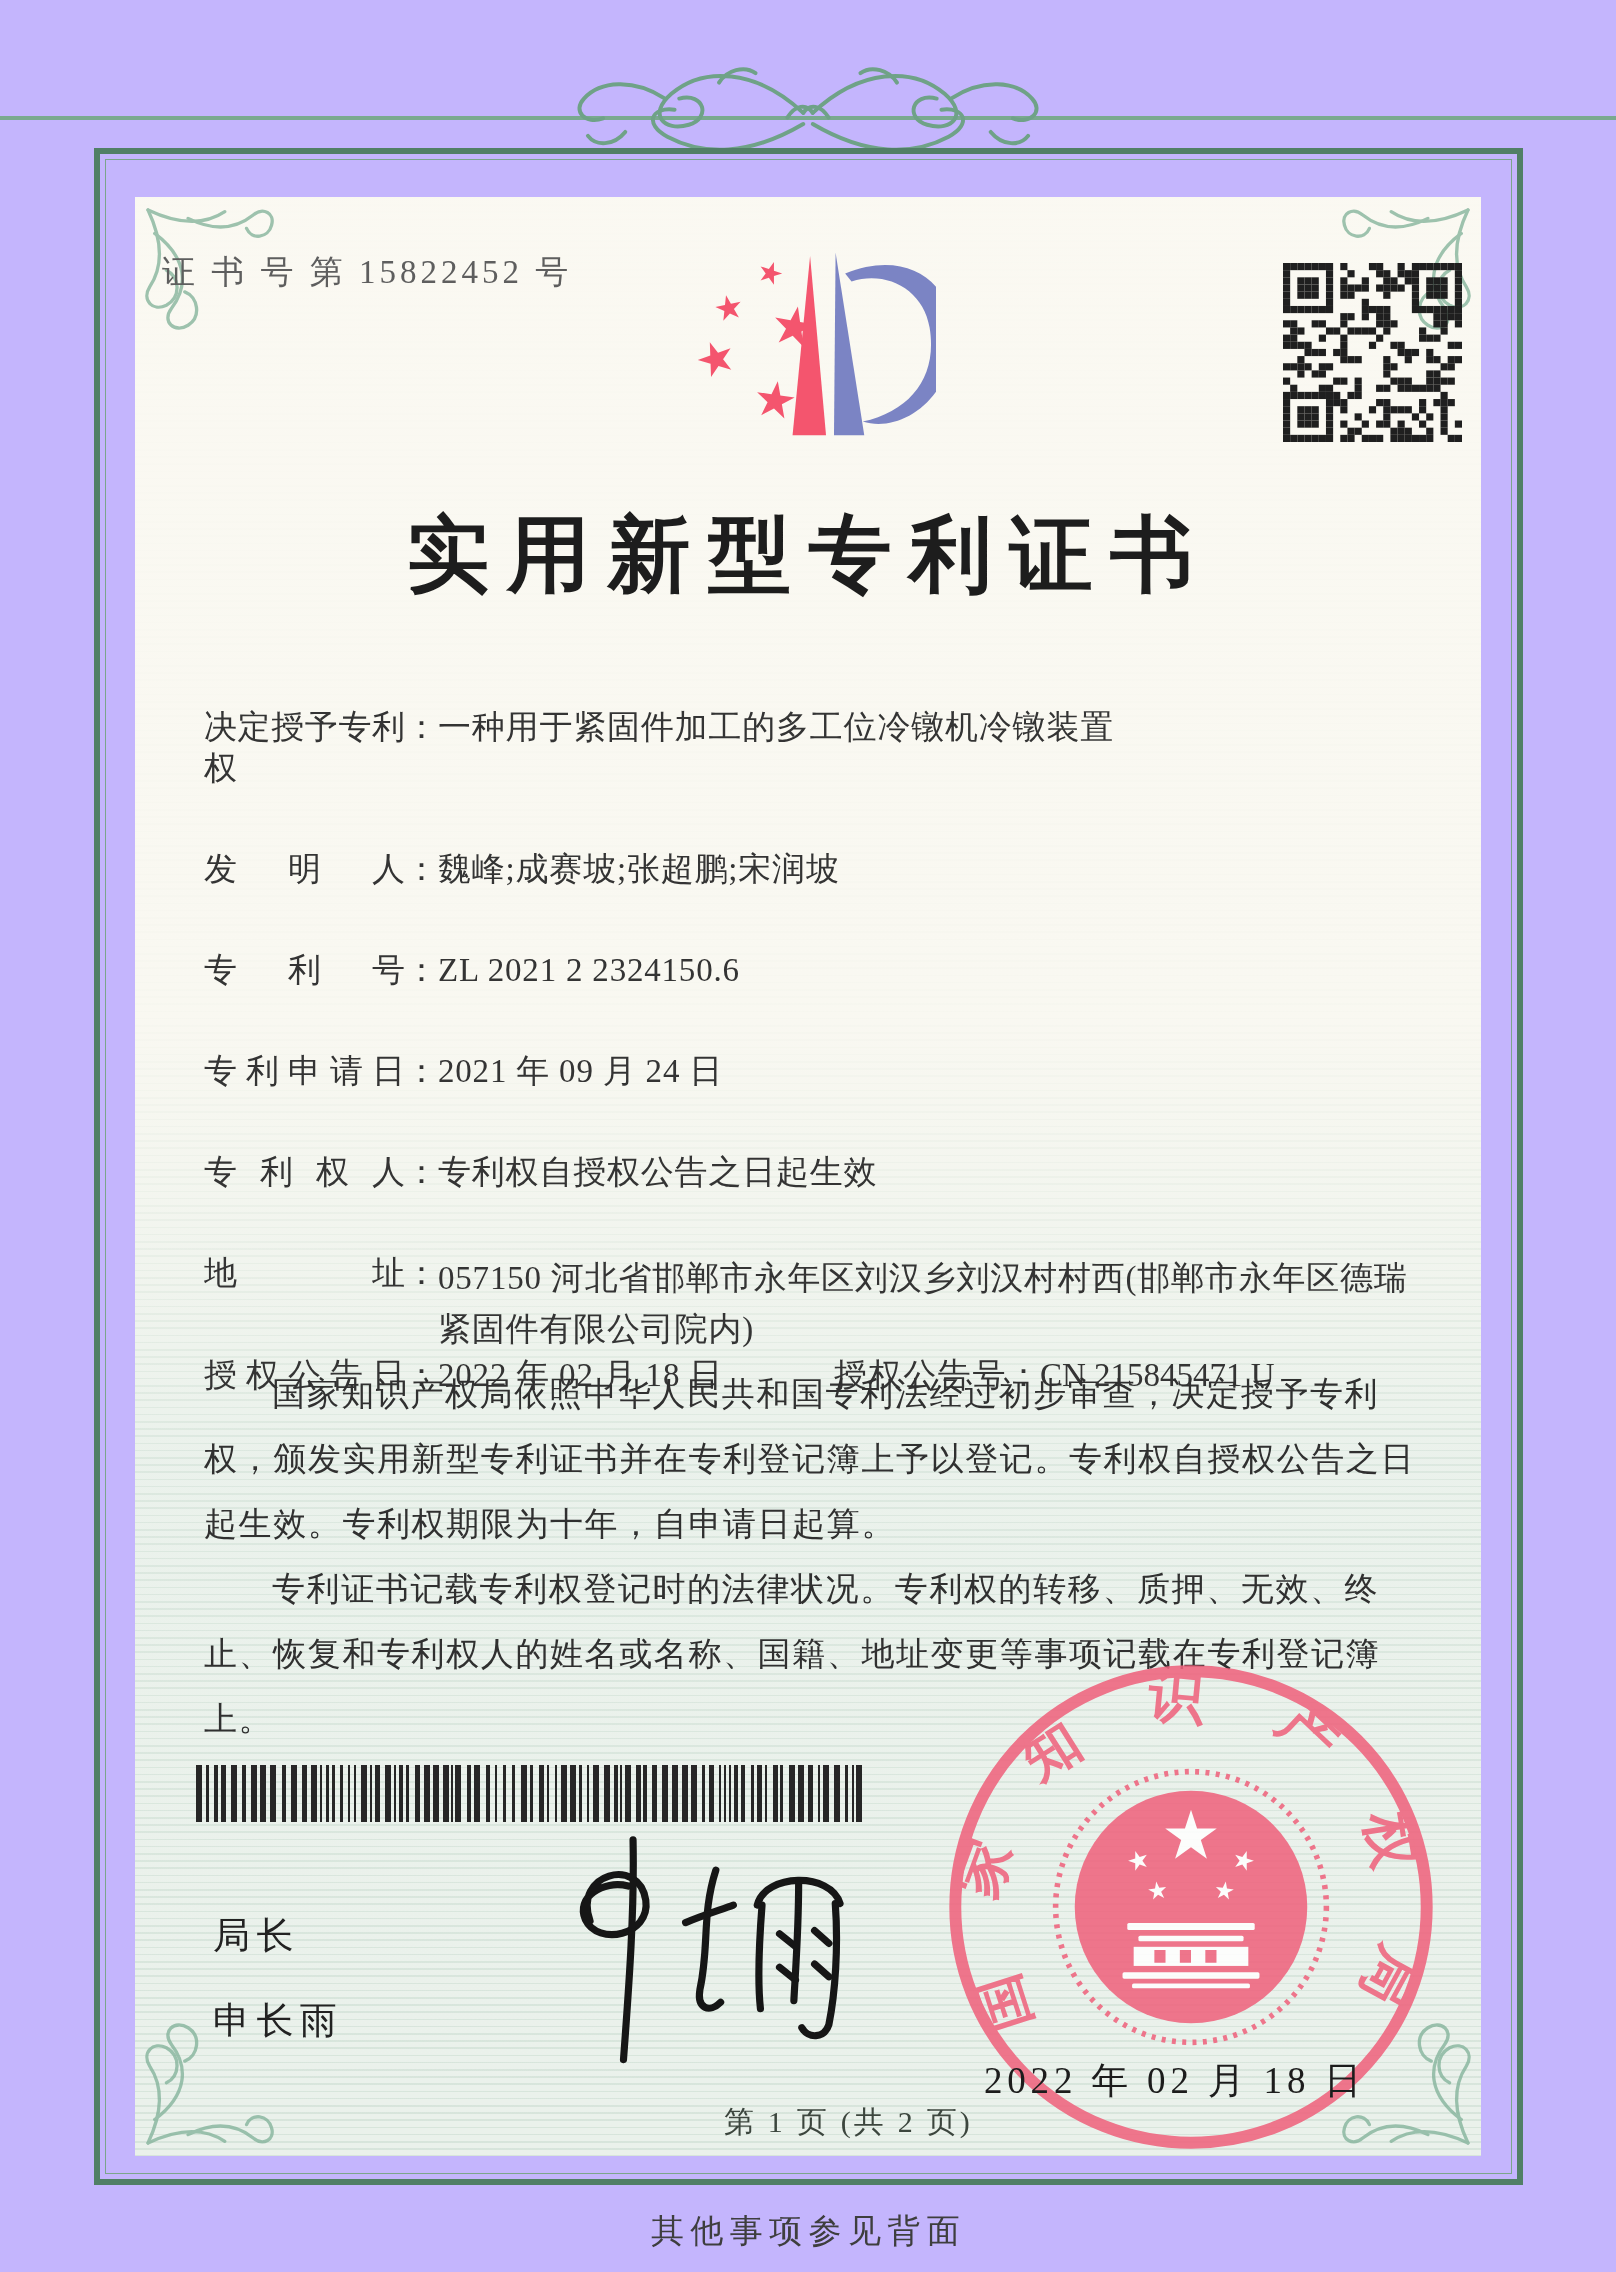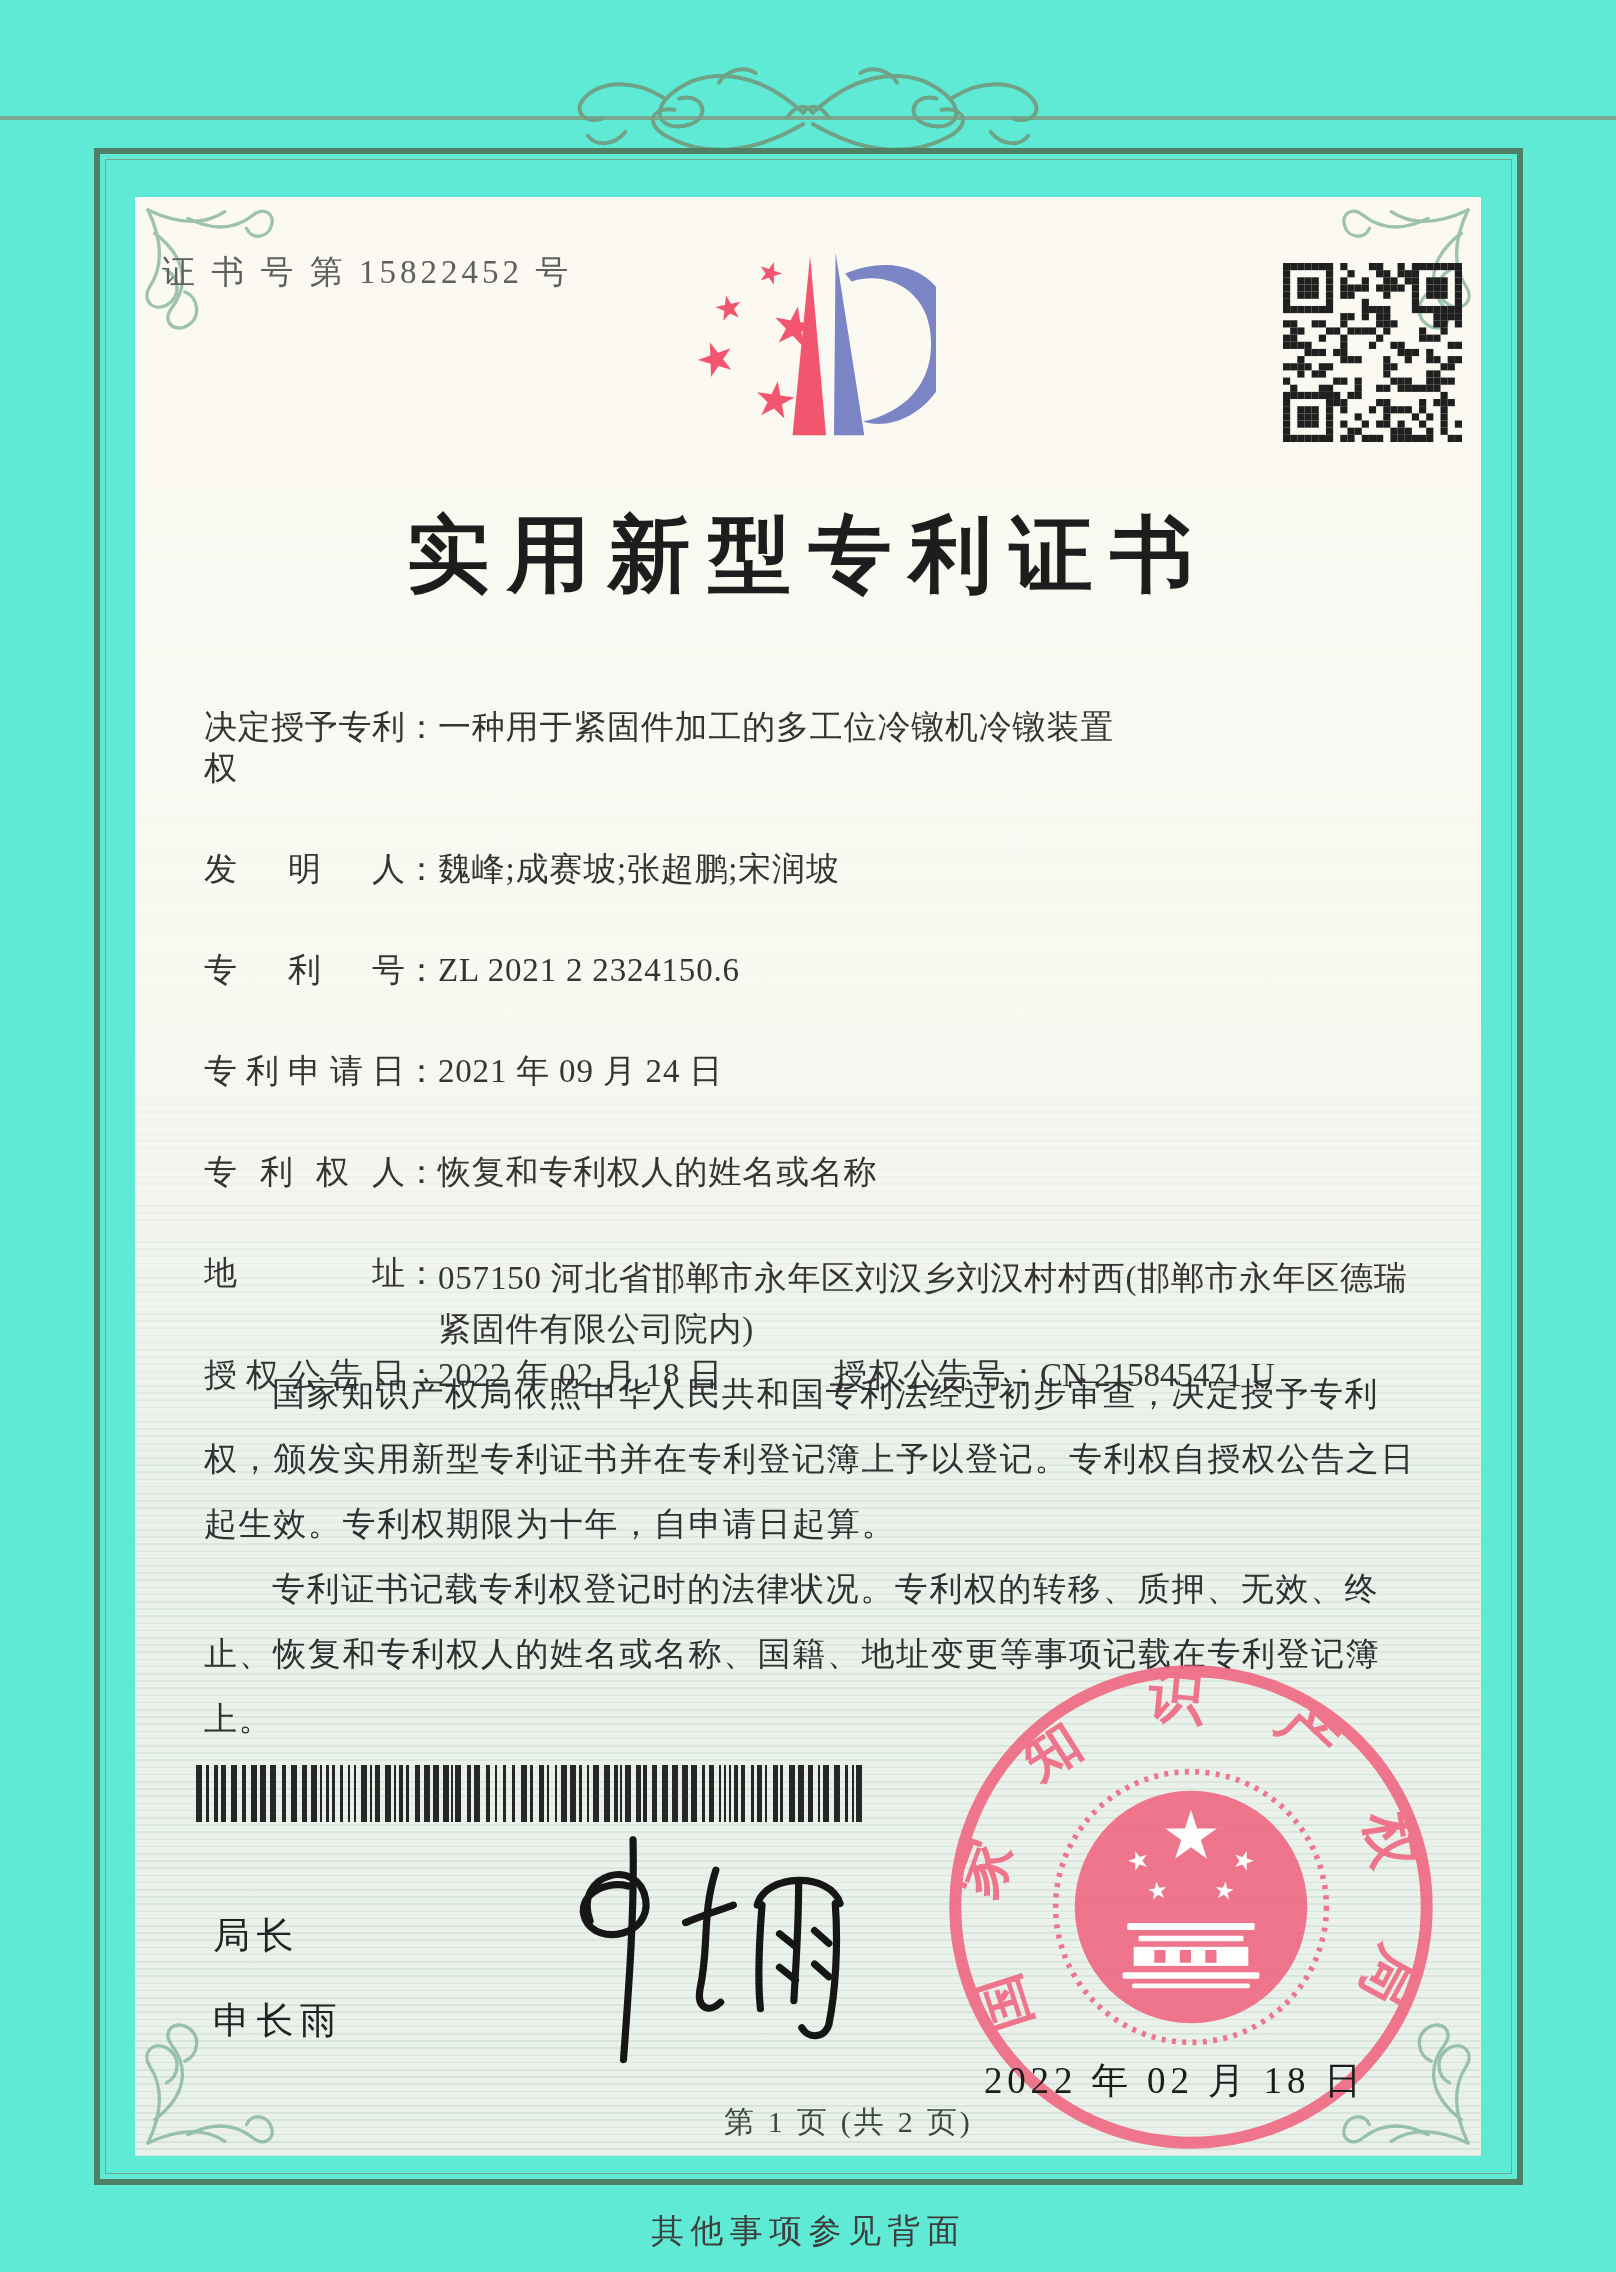--- a/index.html
+++ b/index.html
@@ -1,16 +1,16 @@
 <!DOCTYPE html>
 <html style="font-size:12.7px"><head>
 <meta charset="utf-8">
 <style>
   html,body{margin:0;padding:0;background:#ffffff;}
-  #page{position:relative;width:1617px;height:2273px;background:#5eead4;overflow:hidden;
+  #page{position:relative;width:1617px;height:2273px;background:#c4b5fd;overflow:hidden;
         font-family:"Liberation Serif","DejaVu Serif",serif;color:#2e2e2e;}
   
   .top-line{position:absolute;left:0;top:116px;width:100%;height:4px;background:#7aa98f;}
   .top-ornament{position:absolute;left:466px;top:35px;}
   
   .frame{position:absolute;left:94px;top:148px;width:1429px;height:2037px;
          border:6.4px solid #517f66;box-sizing:border-box;}
   .frame::after{content:"";position:absolute;inset:4.8px;border:1.6px solid #7ba58c;}
   
   .panel{position:absolute;left:135px;top:197px;width:1346px;height:1959px;
@@ -434,21 +434,21 @@
         <span class="fvalue">ZL 2021 2 2324150.6</span>
     </div>
     <div class="frow">
       <span class="flabel">专利申请日</span>
         <span class="fcolon">：</span>
         <span class="fvalue">2021 年 09 月 24 日</span>
     </div>
     <div class="frow">
       <span class="flabel">专利权人</span>
         <span class="fcolon">：</span>
-        <span class="fvalue">恢复和专利权人的姓名或名称</span>
+        <span class="fvalue">专利权自授权公告之日起生效</span>
     </div>
     <div class="frow addr">
       <span class="flabel">地址</span>
         <span class="fcolon">：</span>
         <span class="fvalue">057150 河北省邯郸市永年区刘汉乡刘汉村村西(邯郸市永年区德瑞紧固件有限公司院内)</span>
     </div>
     <div class="grant">
       <div class="g1">
         <span class="flabel">授权公告日</span>
           <span class="fcolon">：</span>

